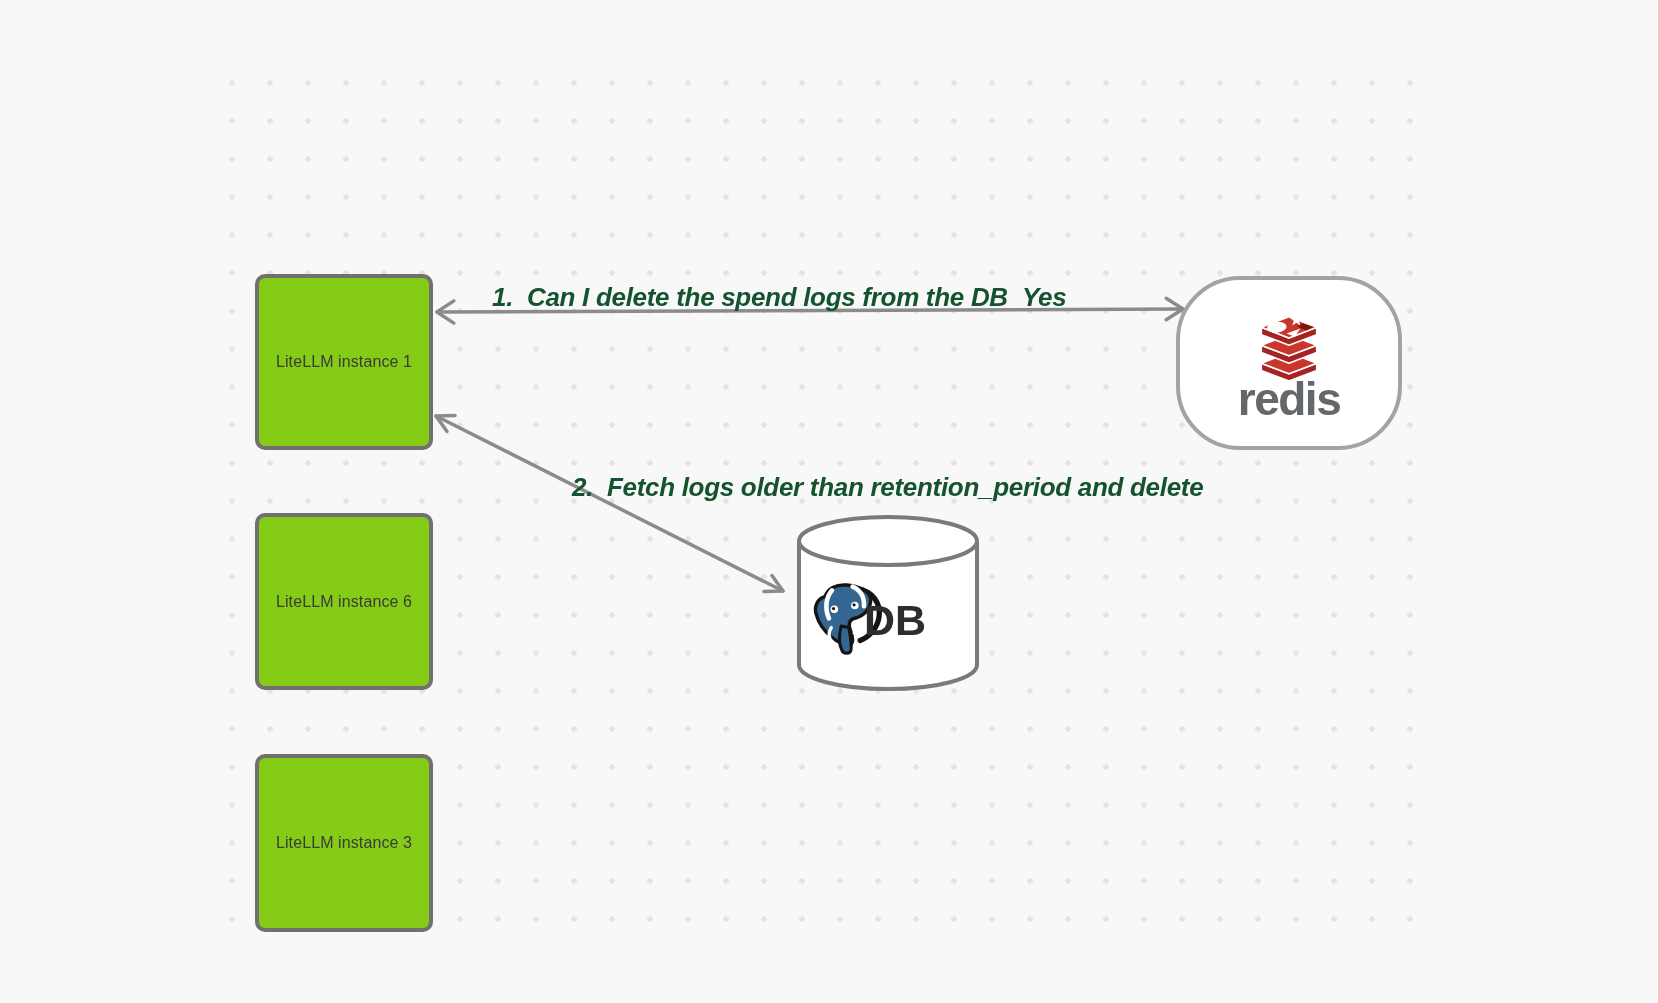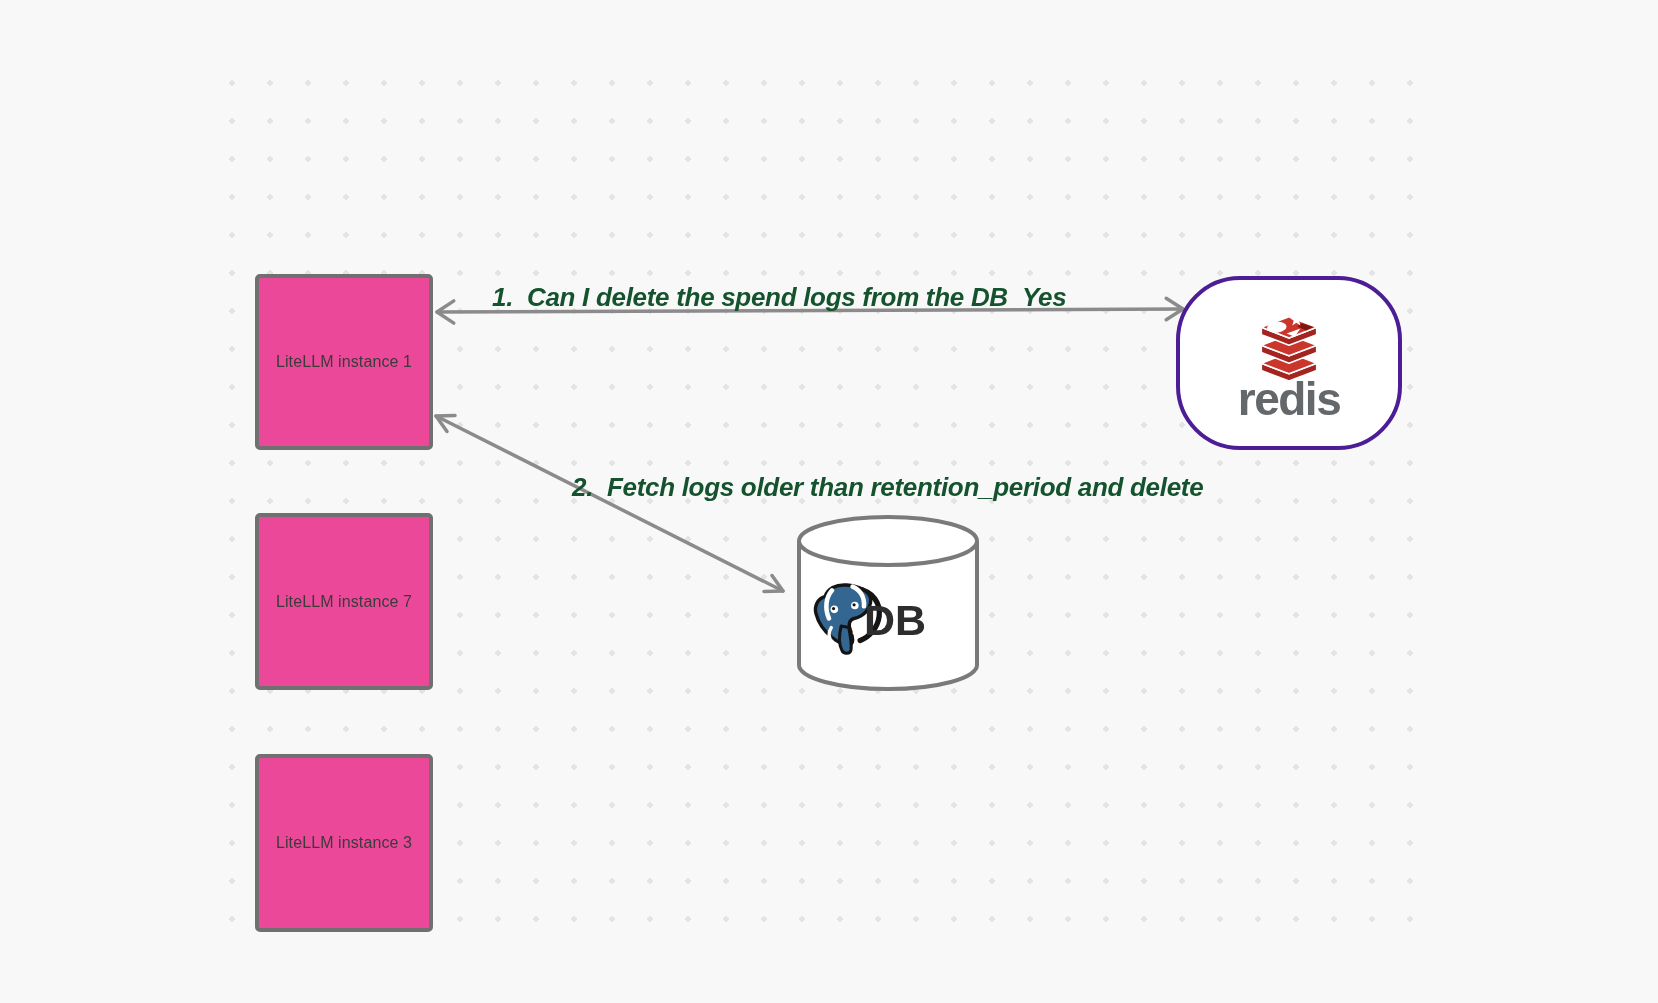--- a/index.html
+++ b/index.html
@@ -13,42 +13,42 @@
   .dotfield{
     position:absolute;
     left:213px;top:64px;width:1216px;height:876px;
     background-image:radial-gradient(circle, #e4e4e4 0 2.6px, rgba(0,0,0,0) 2.7px);
     background-size:38px 38px;
   }
   .inst-box{
     position:absolute;
     left:255px;width:178px;height:176px;
     box-sizing:border-box;
-    background:#ec4899;
+    background:#84cc16;
     border:4px solid #707070;
-    border-radius:5px;
+    border-radius:10px;
     display:flex;align-items:center;justify-content:center;
   }
   .inst-label{
     font-size:16px;color:#3b3b3b;letter-spacing:0.1px;
   }
   .edge-label{
     position:absolute;
     font-size:26px;font-weight:700;color:#14532d;
     letter-spacing:-0.3px;line-height:1.05;
     white-space:pre;
     font-style:italic;
   }
   .arrows{position:absolute;left:0;top:0;}
   .redis-node{
     position:absolute;
     left:1176px;top:276px;width:226px;height:174px;
     box-sizing:border-box;
     background:#ffffff;
-    border:4px solid #4c1d95;
+    border:4px solid #a3a3a3;
     border-radius:64px;
   }
   .redis-logo{position:absolute;left:50%;top:31px;transform:translateX(-50%);}
   .redis-wordmark{
     position:absolute;left:0;right:0;top:100px;
     text-align:center;
     font-size:46px;font-weight:700;line-height:0.86;
     color:#65686b;letter-spacing:-1.5px;
   }
   .db-cylinder{position:absolute;left:795px;top:513px;}
@@ -75,21 +75,21 @@
       <path d="M436,416 L783,591"></path>
       <path d="M447,431.5 L436,416 L455,415.6"></path>
       <path d="M772,575.5 L783,591 L764,591.4"></path>
     </g>
   </svg>
 
   <div class="inst-box" style="top:274px;">
     <span class="inst-label">LiteLLM instance 1</span>
   </div>
   <div class="inst-box" style="top:513px;height:177px;">
-    <span class="inst-label">LiteLLM instance 7</span>
+    <span class="inst-label">LiteLLM instance 6</span>
   </div>
   <div class="inst-box" style="top:754px;height:178px;text-align:center;">
     <span class="inst-label">LiteLLM instance 3</span>
   </div>
 
   <div class="edge-label" style="left:492px;top:284px;">1.  Can I delete the spend logs from the DB</div>
   <div class="edge-label" style="left:1022px;top:284px;">Yes</div>
   <div class="edge-label" style="left:572px;top:474px;">2.  Fetch logs older than retention_period and delete</div>
 
   <div class="redis-node">

